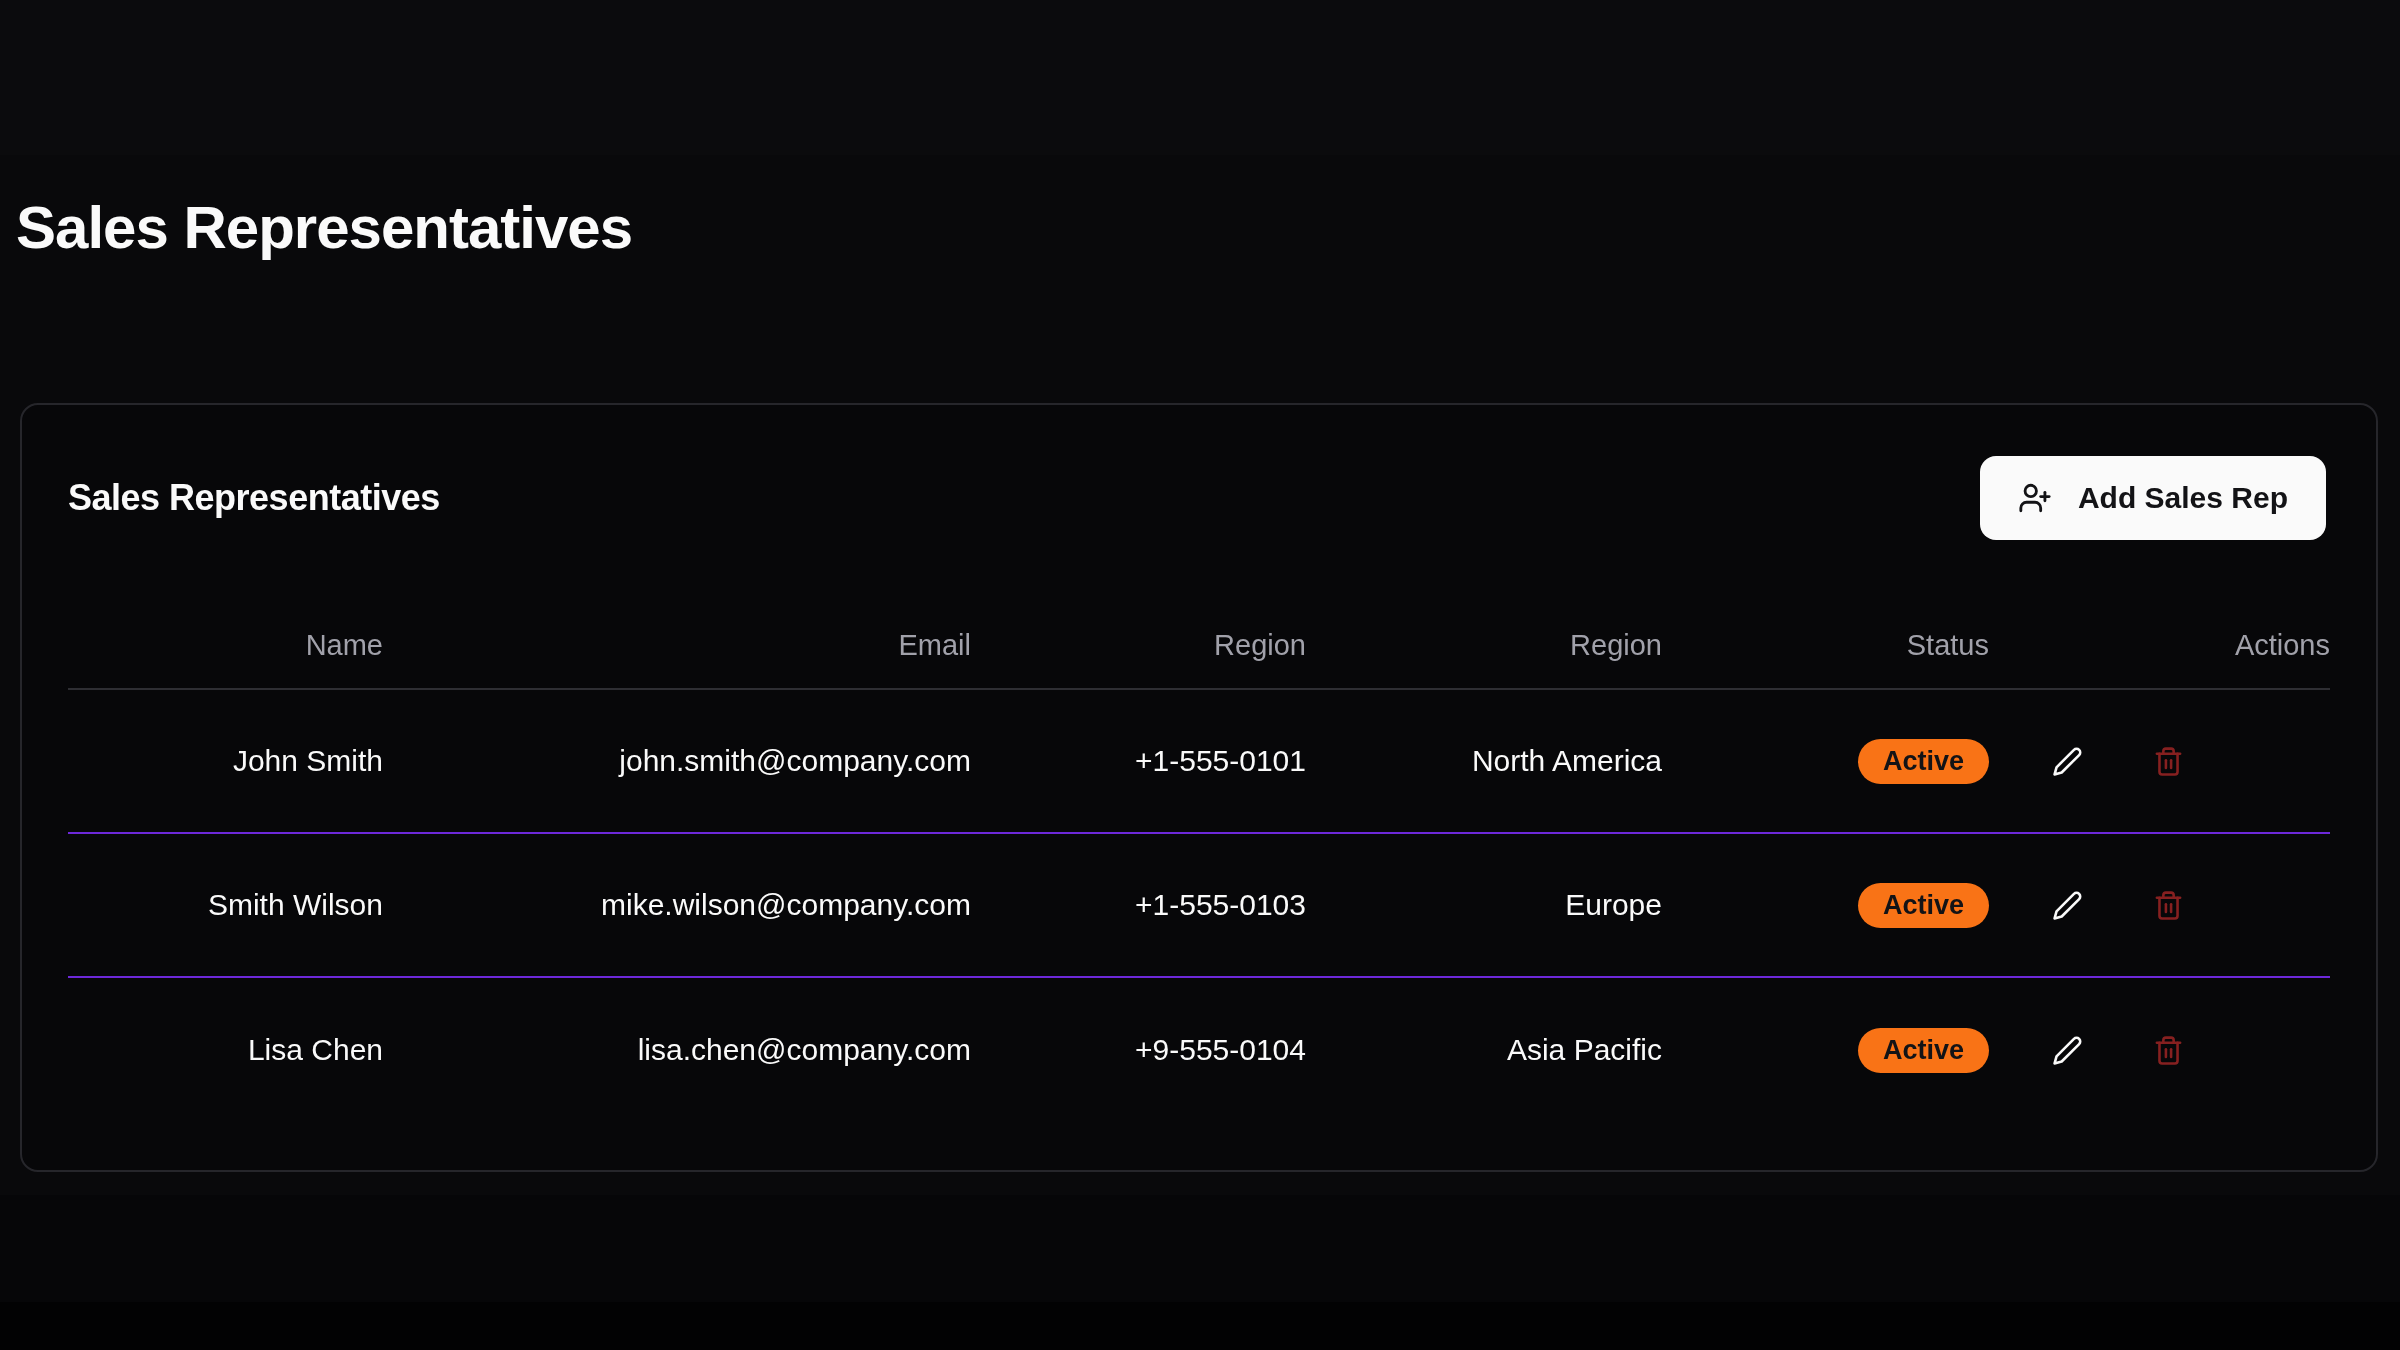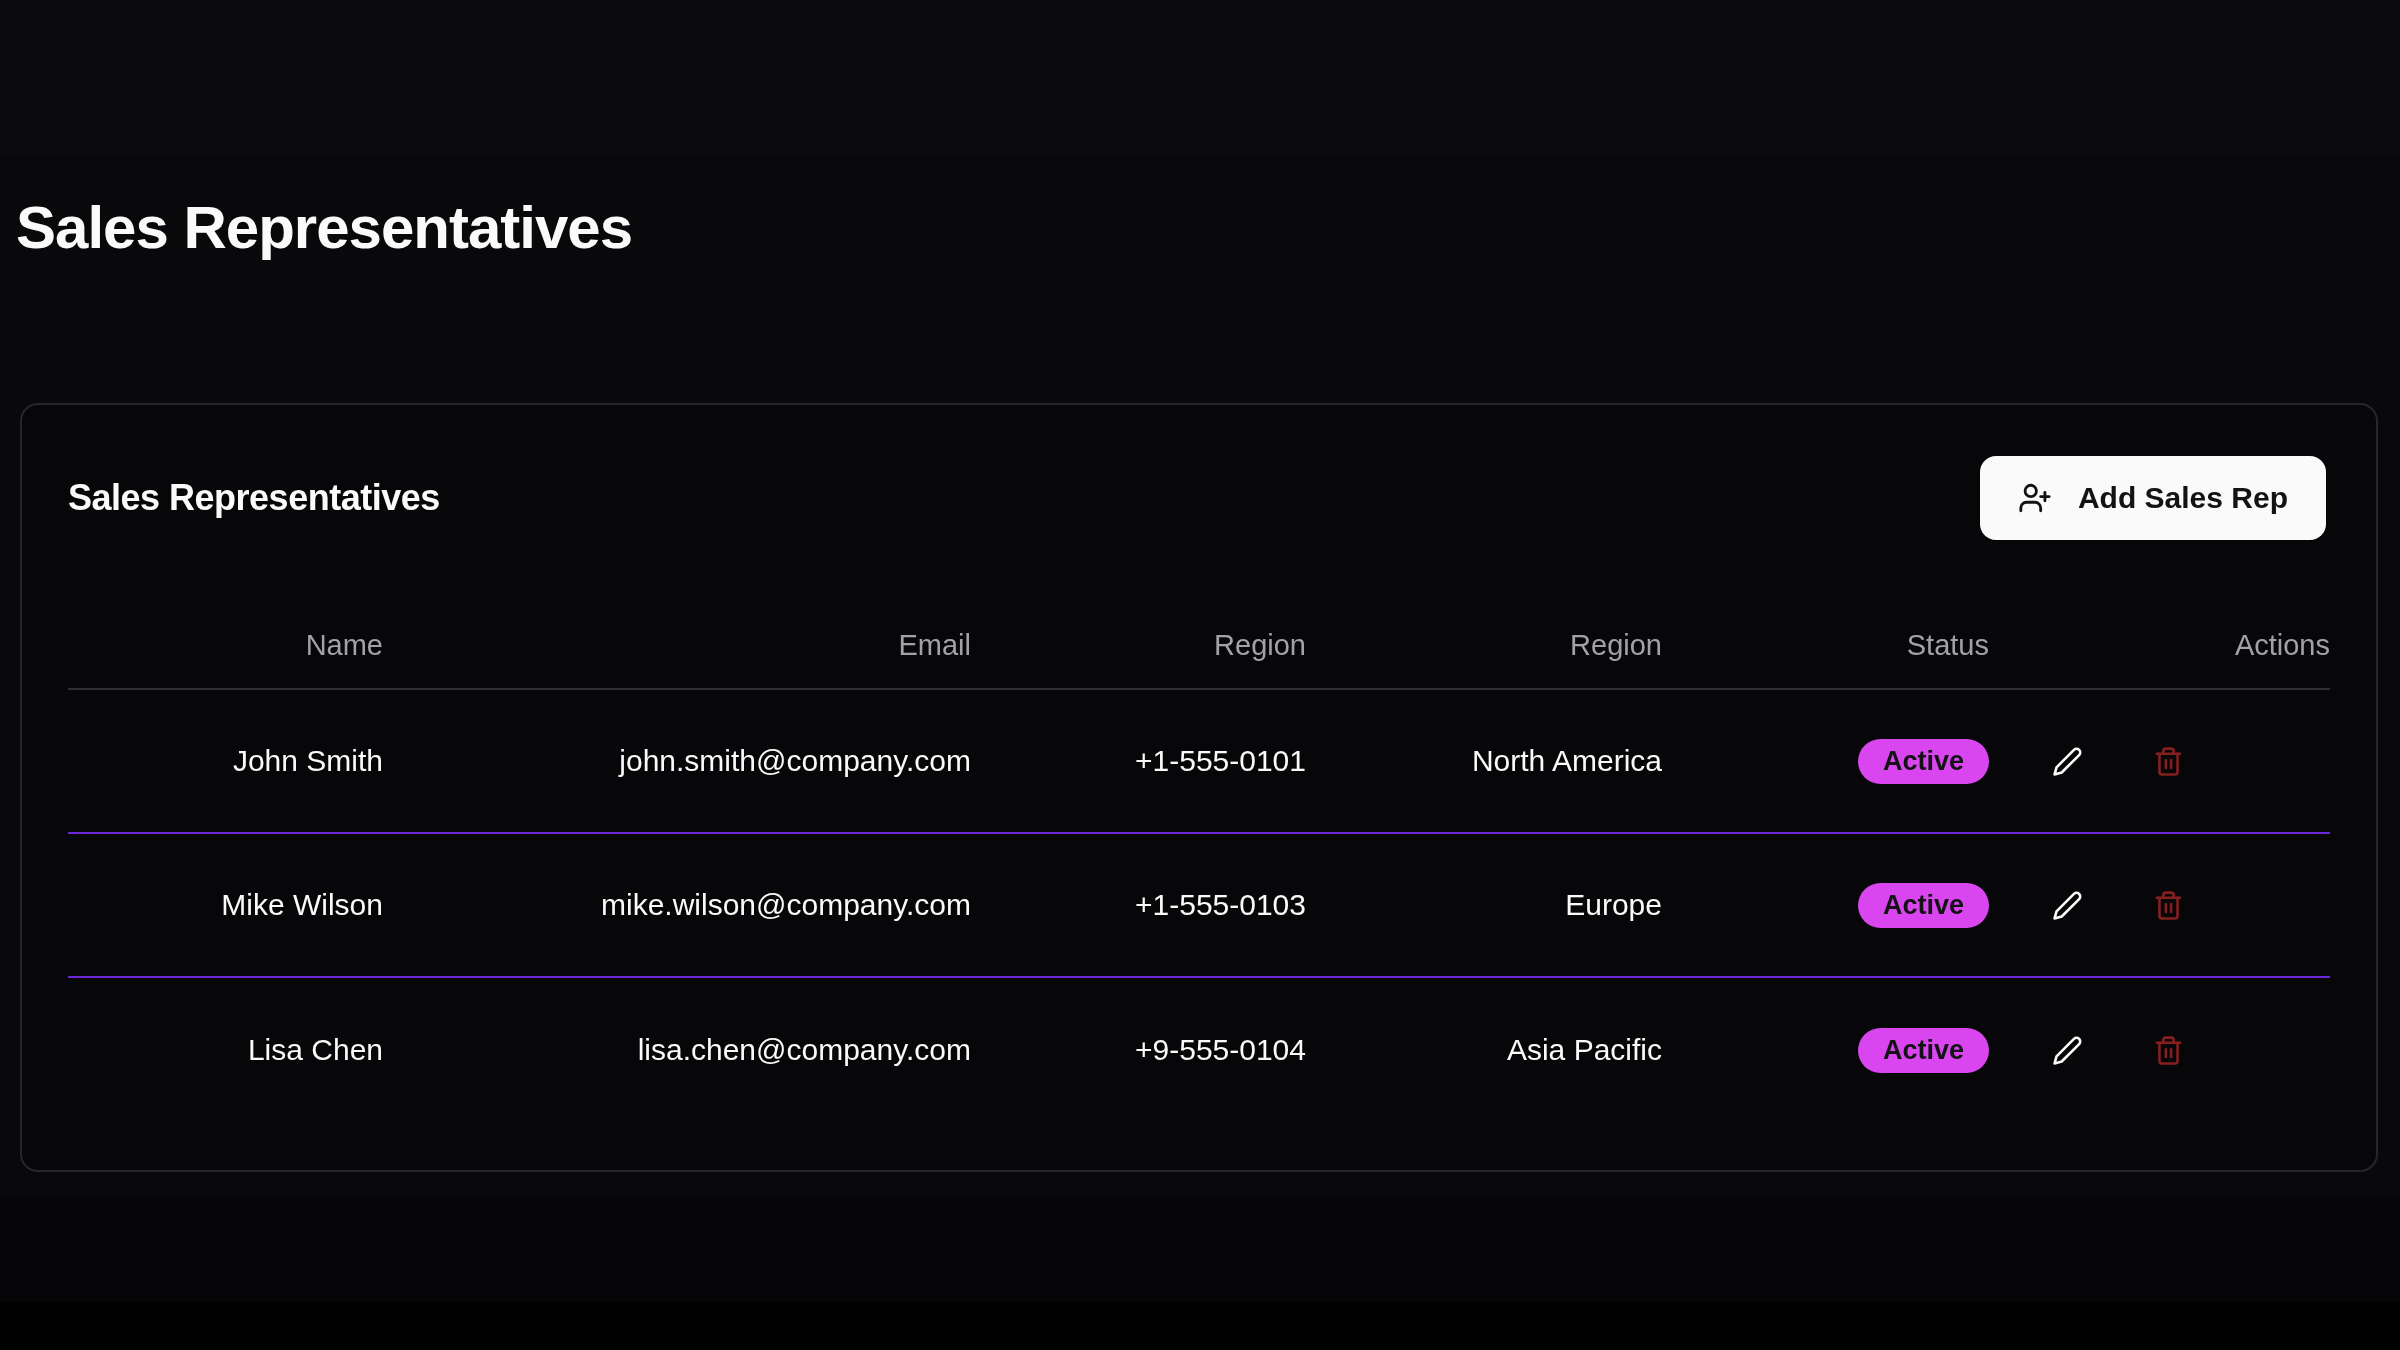--- a/index.html
+++ b/index.html
@@ -71,21 +71,21 @@
     padding-left: 36px;
   }
   .trow { height: 144px; }
   .trow.divided { border-bottom: 2px solid #6d28d9; }
   .td { font-size: 30px; color: #fafafa; padding-left: 36px; font-weight: 400; }
   .td.name { font-weight: 500; }
 
   .badge {
     display: inline-flex; align-items: center; justify-content: center;
     margin-left: 26px; height: 45px; padding: 0 25px;
-    background: #d946ef; color: #131316;
+    background: #f97316; color: #131316;
     border-radius: 23px;
     font-size: 27px; font-weight: 600;
   }
 
   .actions-group { display: flex; align-items: center; gap: 70px; margin-left: 27px; }
   .icon-btn {
     background: none; border: none; padding: 0; cursor: pointer;
     display: inline-flex; align-items: center; justify-content: center;
   }
   .icon-btn svg { width: 31px; height: 31px; }
@@ -155,21 +155,21 @@
                   <line x1="10" y1="11" x2="10" y2="17"></line>
                   <line x1="14" y1="11" x2="14" y2="17"></line>
                 </svg>
               </span>
             </button>
           </div>
         </div>
       </div>
 
       <div class="grid-row trow divided">
-        <div class="td name">Mike Wilson</div>
+        <div class="td name">Smith Wilson</div>
         <div class="td">mike.wilson@company.com</div>
         <div class="td">+1-555-0103</div>
         <div class="td">Europe</div>
         <div class="td" style="padding-left:36px;">
           <span class="badge">Active</span>
         </div>
         <div class="td">
           <div class="actions-group">
             <button class="icon-btn">
               <span style="display:inline-flex;">

